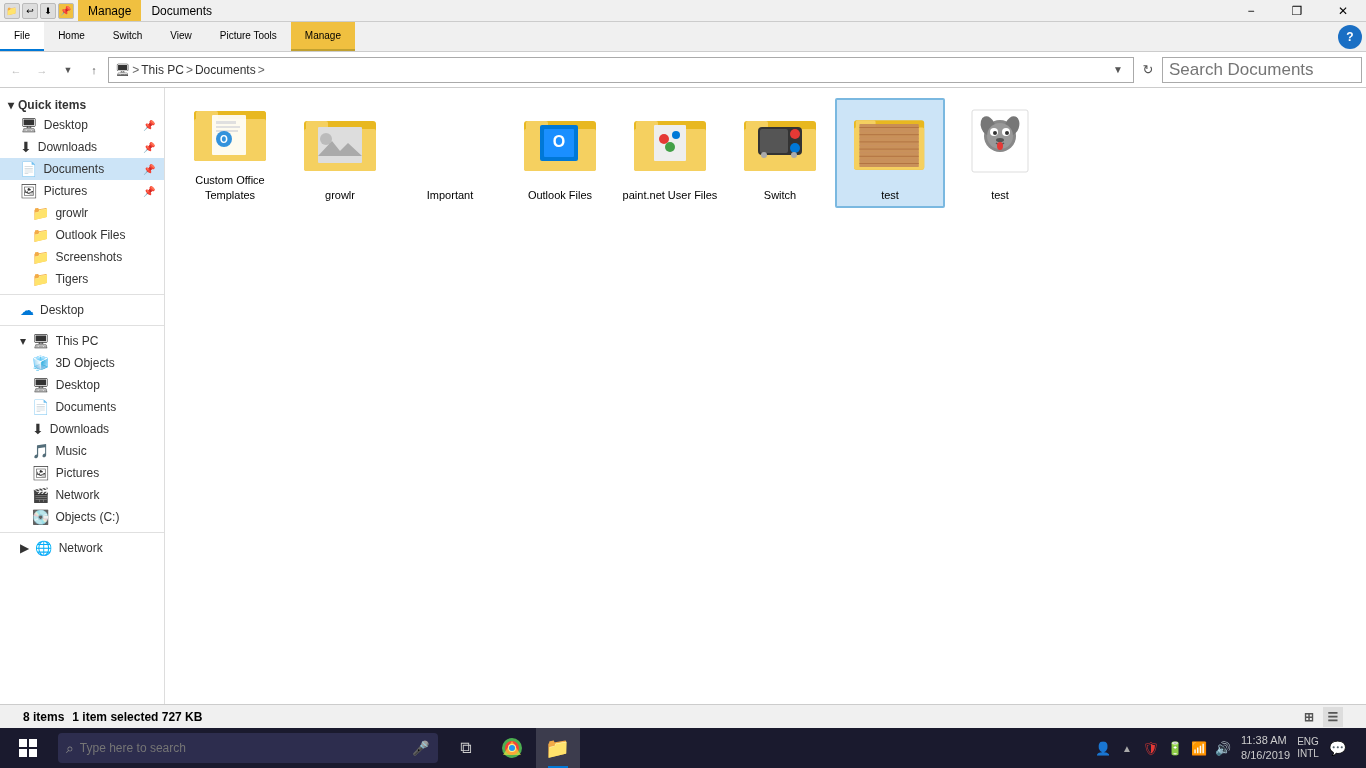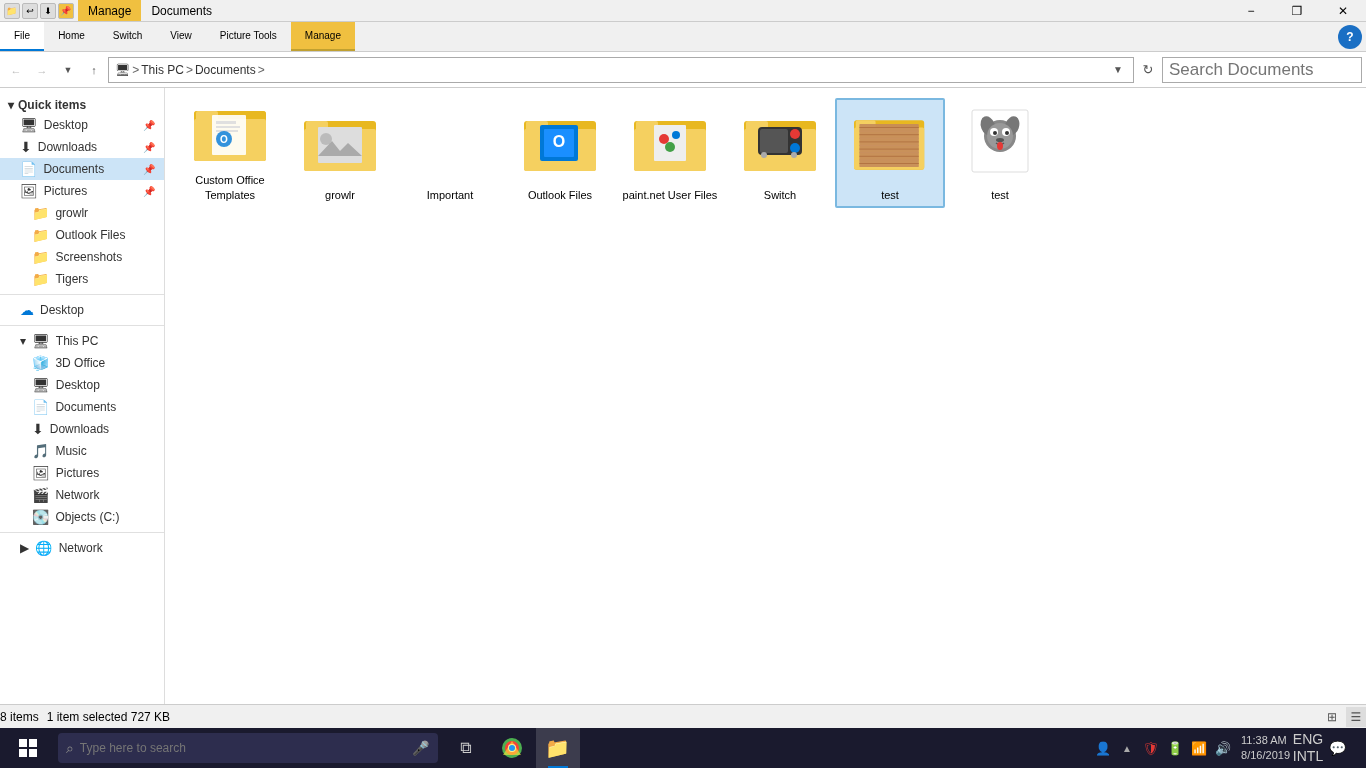--- a/index.html
+++ b/index.html
@@ -51,21 +51,21 @@
     
     .content { flex: 1; background: white; overflow-y: auto; padding: 10px; display: flex; flex-wrap: wrap; align-content: flex-start; gap: 0; }
 
     
     .file-item { width: 110px; height: 110px; display: flex; flex-direction: column; align-items: center; justify-content: flex-end; padding: 6px 4px 4px; cursor: pointer; border: 2px solid transparent; border-radius: 2px; }
     .file-item.selected { background: #cce4f7; border-color: #7ab8e0; }
     .file-icon { width: 72px; height: 72px; display: flex; align-items: center; justify-content: center; }
     .file-label { font-size: 11px; text-align: center; margin-top: 12px; line-height: 1.3; word-break: break-word; max-width: 100px; }
 
     
-    .status-bar { height: 24px; background: #f0f0f0; border-top: 1px solid #ccc; display: flex; align-items: center; padding: 0 0; gap: 8px; font-size: 12px; }
+    .status-bar { height: 24px; background: #f0f0f0; border-top: 1px solid #ccc; display: flex; align-items: center; padding: 0 23px; gap: 8px; font-size: 12px; font-weight: bold; }
     .status-right { margin-left: auto; display: flex; align-items: center; gap: 4px; }
     .view-btn { width: 20px; height: 20px; display: flex; align-items: center; justify-content: center; cursor: pointer; font-size: 12px; color: #555; }
 
     
     .taskbar { height: 40px; background: #1a1a2e; display: flex; align-items: center; padding: 0 4px; gap: 2px; }
     .taskbar-start { width: 48px; height: 40px; display: flex; align-items: center; justify-content: center; color: white; font-size: 18px; cursor: pointer; }
     .taskbar-search { flex: 1; max-width: 380px; height: 30px; background: #2d2d4e; border-radius: 4px; display: flex; align-items: center; padding: 0 8px; gap: 6px; color: #aaa; font-size: 12px; cursor: text; margin: 0 4px; }
     .taskbar-search input { background: transparent; border: none; outline: none; color: #ccc; font-size: 12px; flex: 1; }
     .taskbar-mic { color: #aaa; font-size: 14px; }
     .taskbar-apps { display: flex; align-items: center; gap: 2px; }
@@ -188,21 +188,21 @@
     </div>
     <div class="sidebar-divider"></div>
 
     <div class="sidebar-item">
       <span>▾</span>
       <span class="sidebar-icon">🖥</span>
       <span>This PC</span>
     </div>
     <div class="sidebar-item sidebar-sub">
       <span class="sidebar-icon">🧊</span>
-      <span>3D Office</span>
+      <span>3D Objects</span>
     </div>
     <div class="sidebar-item sidebar-sub">
       <span class="sidebar-icon">🖥</span>
       <span>Desktop</span>
     </div>
     <div class="sidebar-item sidebar-sub">
       <span class="sidebar-icon">📄</span>
       <span>Documents</span>
     </div>
     <div class="sidebar-item sidebar-sub">
@@ -426,16 +426,16 @@
     <div class="tray-icon" style="color:#aaa;">👤</div>
     <div class="tray-icon" style="color:#aaa;font-size:10px;">▲</div>
     <div class="tray-icon" style="color:#e53935;">🛡</div>
     <div class="tray-icon" style="color:#aaa;">🔋</div>
     <div class="tray-icon" style="color:#aaa;">📶</div>
     <div class="tray-icon" style="color:#aaa;">🔊</div>
     <div class="taskbar-clock">
       <div>11:38 AM</div>
       <div>8/16/2019</div>
     </div>
-    <div class="tray-icon" style="color:#ccc;font-size:14px;line-height:1.2;text-align:center;">ENG<br>INTL</div>
+    <div class="tray-icon" style="color:#ccc;font-size:10px;line-height:1.2;text-align:center;">ENG<br>INTL</div>
     <div class="taskbar-notif">💬</div>
   </div>
 </div>
 
 </body></html>

